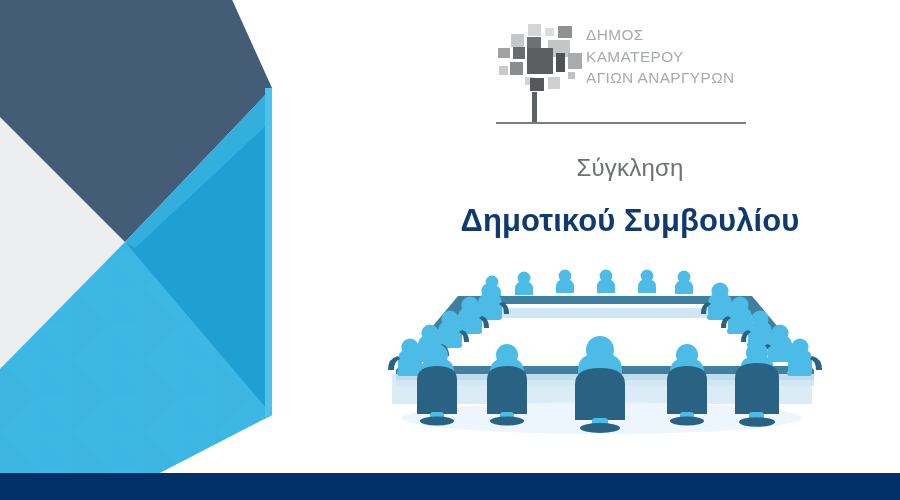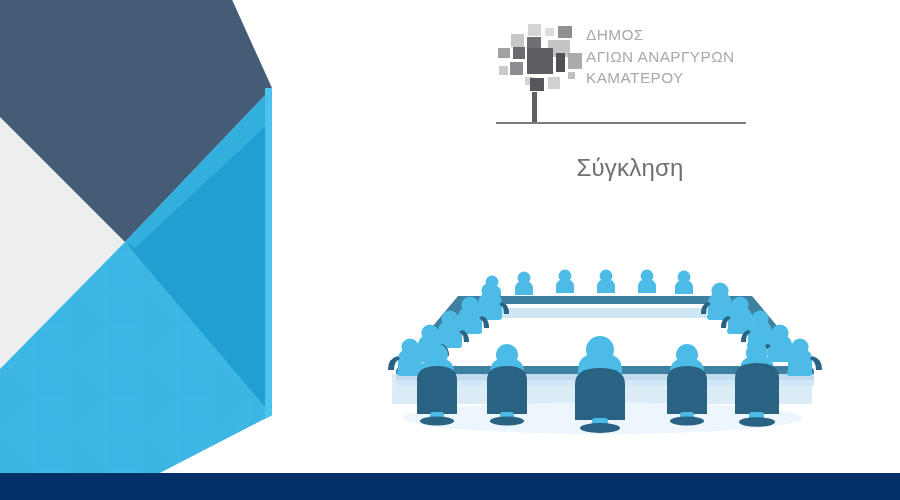--- a/index.html
+++ b/index.html
@@ -97,26 +97,27 @@
           <rect x="36" y="56" width="14" height="13" fill="#55575a"></rect>
           <rect x="54" y="55" width="12" height="12" fill="#cfd0d1"></rect>
         </svg>
     </div>
 
     <div id="logo-trunk" style="background: rgb(93, 96, 99);"></div>
     <div id="logo-rule" style="background: rgb(122, 125, 128);"></div>
 
     <div id="logo-text" style="color: rgb(167, 170, 173);">
       <div>ΔΗΜΟΣ</div>
+      <div>ΚΑΜΑΤΕΡΟΥ</div>
       <div>ΑΓΙΩΝ ΑΝΑΡΓΥΡΩΝ</div>
-      <div>ΚΑΜΑΤΕΡΟΥ</div>
     </div>
   </div>
 
   <div id="kicker" style="color: rgb(109, 112, 116);">Σύγκληση</div>
+  <div id="title" style="color: rgb(14, 58, 112);">Δημοτικού Συμβουλίου</div>
 
   <div id="council">
     <svg width="460" height="192" viewBox="0 0 460 192" xmlns="http://www.w3.org/2000/svg">
       <defs>
 
         <g id="personBack">
           <circle cx="0" cy="-13" r="11" fill="#4cbce6"></circle>
           <path d="M-17 4 q0 -14 17 -14 q17 0 17 14 l0 16 l-34 0 Z" fill="#4cbce6"></path>
         </g>
 

